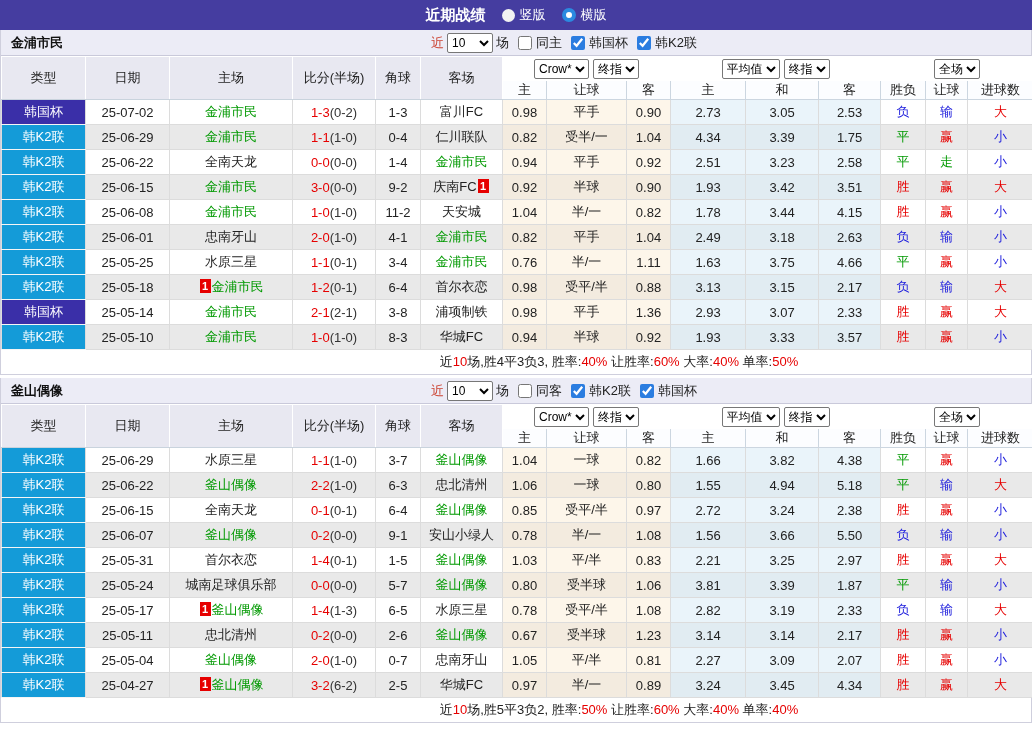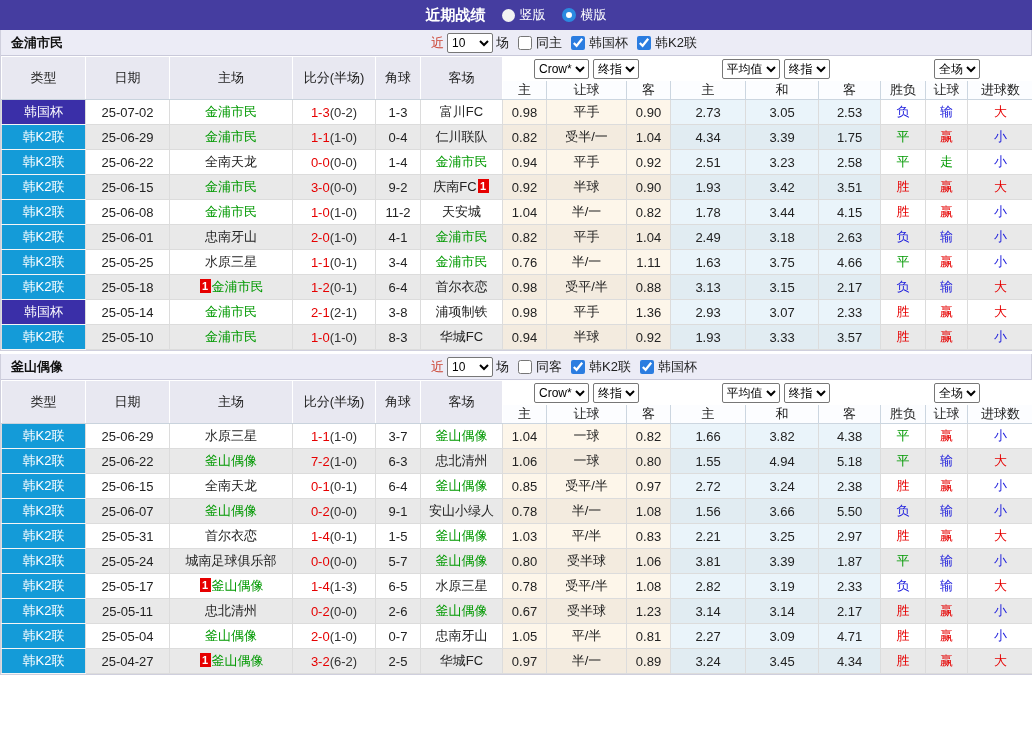--- a/index.html
+++ b/index.html
@@ -291,20 +291,21 @@
           <td class="c-odds">0.92</td>
           <td class="c-avg">1.93</td>
           <td class="c-avg">3.33</td>
           <td class="c-avg">3.57</td>
           <td class="c-res" style="color: rgb(230, 0, 0);">胜</td>
           <td class="c-res" style="color: rgb(230, 0, 0);">赢</td>
           <td class="c-res" style="color: rgb(34, 34, 221);">小</td>
         </tr>
       </tbody>
   </table>
+  <div class="summary"><span>近</span><span class="red">10</span><span>场,胜4平3负3, 胜率:</span><span class="red">40%</span><span> 让胜率:</span><span class="red">60%</span><span> 大率:</span><span class="red">40%</span><span> 单率:</span><span class="red">50%</span></div>
 </section>
 
 <div class="gap"></div>
 
 <section class="block">
   <div class="filterbar">
     <span class="team-title">釜山偶像</span>
     <div class="filter-controls">
       <span class="near">近</span>
       <select class="sel" style="width:46px"><option>10</option></select>
@@ -380,21 +381,21 @@
           <td class="c-avg">3.82</td>
           <td class="c-avg">4.38</td>
           <td class="c-res" style="color: rgb(0, 153, 0);">平</td>
           <td class="c-res" style="color: rgb(230, 0, 0);">赢</td>
           <td class="c-res" style="color: rgb(34, 34, 221);">小</td>
         </tr>
         <tr class="alt">
           <td class="c-type" style="background: rgb(20, 155, 216);">韩K2联</td>
           <td class="c-date">25-06-22</td>
           <td class="c-team"><span class="team-focus">釜山偶像</span></td>
-          <td class="c-score"><span class="ft">7-2</span><span class="ht">(1-0)</span></td>
+          <td class="c-score"><span class="ft">2-2</span><span class="ht">(1-0)</span></td>
           <td class="c-corner">6-3</td>
           <td class="c-team"><span class="team">忠北清州</span></td>
           <td class="c-odds">1.06</td>
           <td class="c-odds">一球</td>
           <td class="c-odds">0.80</td>
           <td class="c-avg">1.55</td>
           <td class="c-avg">4.94</td>
           <td class="c-avg">5.18</td>
           <td class="c-res" style="color: rgb(0, 153, 0);">平</td>
           <td class="c-res" style="color: rgb(34, 34, 221);">输</td>
@@ -507,21 +508,21 @@
           <td class="c-date">25-05-04</td>
           <td class="c-team"><span class="team-focus">釜山偶像</span></td>
           <td class="c-score"><span class="ft">2-0</span><span class="ht">(1-0)</span></td>
           <td class="c-corner">0-7</td>
           <td class="c-team"><span class="team">忠南牙山</span></td>
           <td class="c-odds">1.05</td>
           <td class="c-odds">平/半</td>
           <td class="c-odds">0.81</td>
           <td class="c-avg">2.27</td>
           <td class="c-avg">3.09</td>
-          <td class="c-avg">4.71</td>
+          <td class="c-avg">2.07</td>
           <td class="c-res" style="color: rgb(230, 0, 0);">胜</td>
           <td class="c-res" style="color: rgb(230, 0, 0);">赢</td>
           <td class="c-res" style="color: rgb(34, 34, 221);">小</td>
         </tr>
         <tr class="alt">
           <td class="c-type" style="background: rgb(20, 155, 216);">韩K2联</td>
           <td class="c-date">25-04-27</td>
           <td class="c-team"><span class="red-badge">1</span><span class="team-focus">釜山偶像</span></td>
           <td class="c-score"><span class="ft">3-2</span><span class="ht">(6-2)</span></td>
           <td class="c-corner">2-5</td>
@@ -531,13 +532,14 @@
           <td class="c-odds">0.89</td>
           <td class="c-avg">3.24</td>
           <td class="c-avg">3.45</td>
           <td class="c-avg">4.34</td>
           <td class="c-res" style="color: rgb(230, 0, 0);">胜</td>
           <td class="c-res" style="color: rgb(230, 0, 0);">赢</td>
           <td class="c-res" style="color: rgb(230, 0, 0);">大</td>
         </tr>
       </tbody>
   </table>
+  <div class="summary"><span>近</span><span class="red">10</span><span>场,胜5平3负2, 胜率:</span><span class="red">50%</span><span> 让胜率:</span><span class="red">60%</span><span> 大率:</span><span class="red">40%</span><span> 单率:</span><span class="red">40%</span></div>
 </section>
 
 </body></html>

